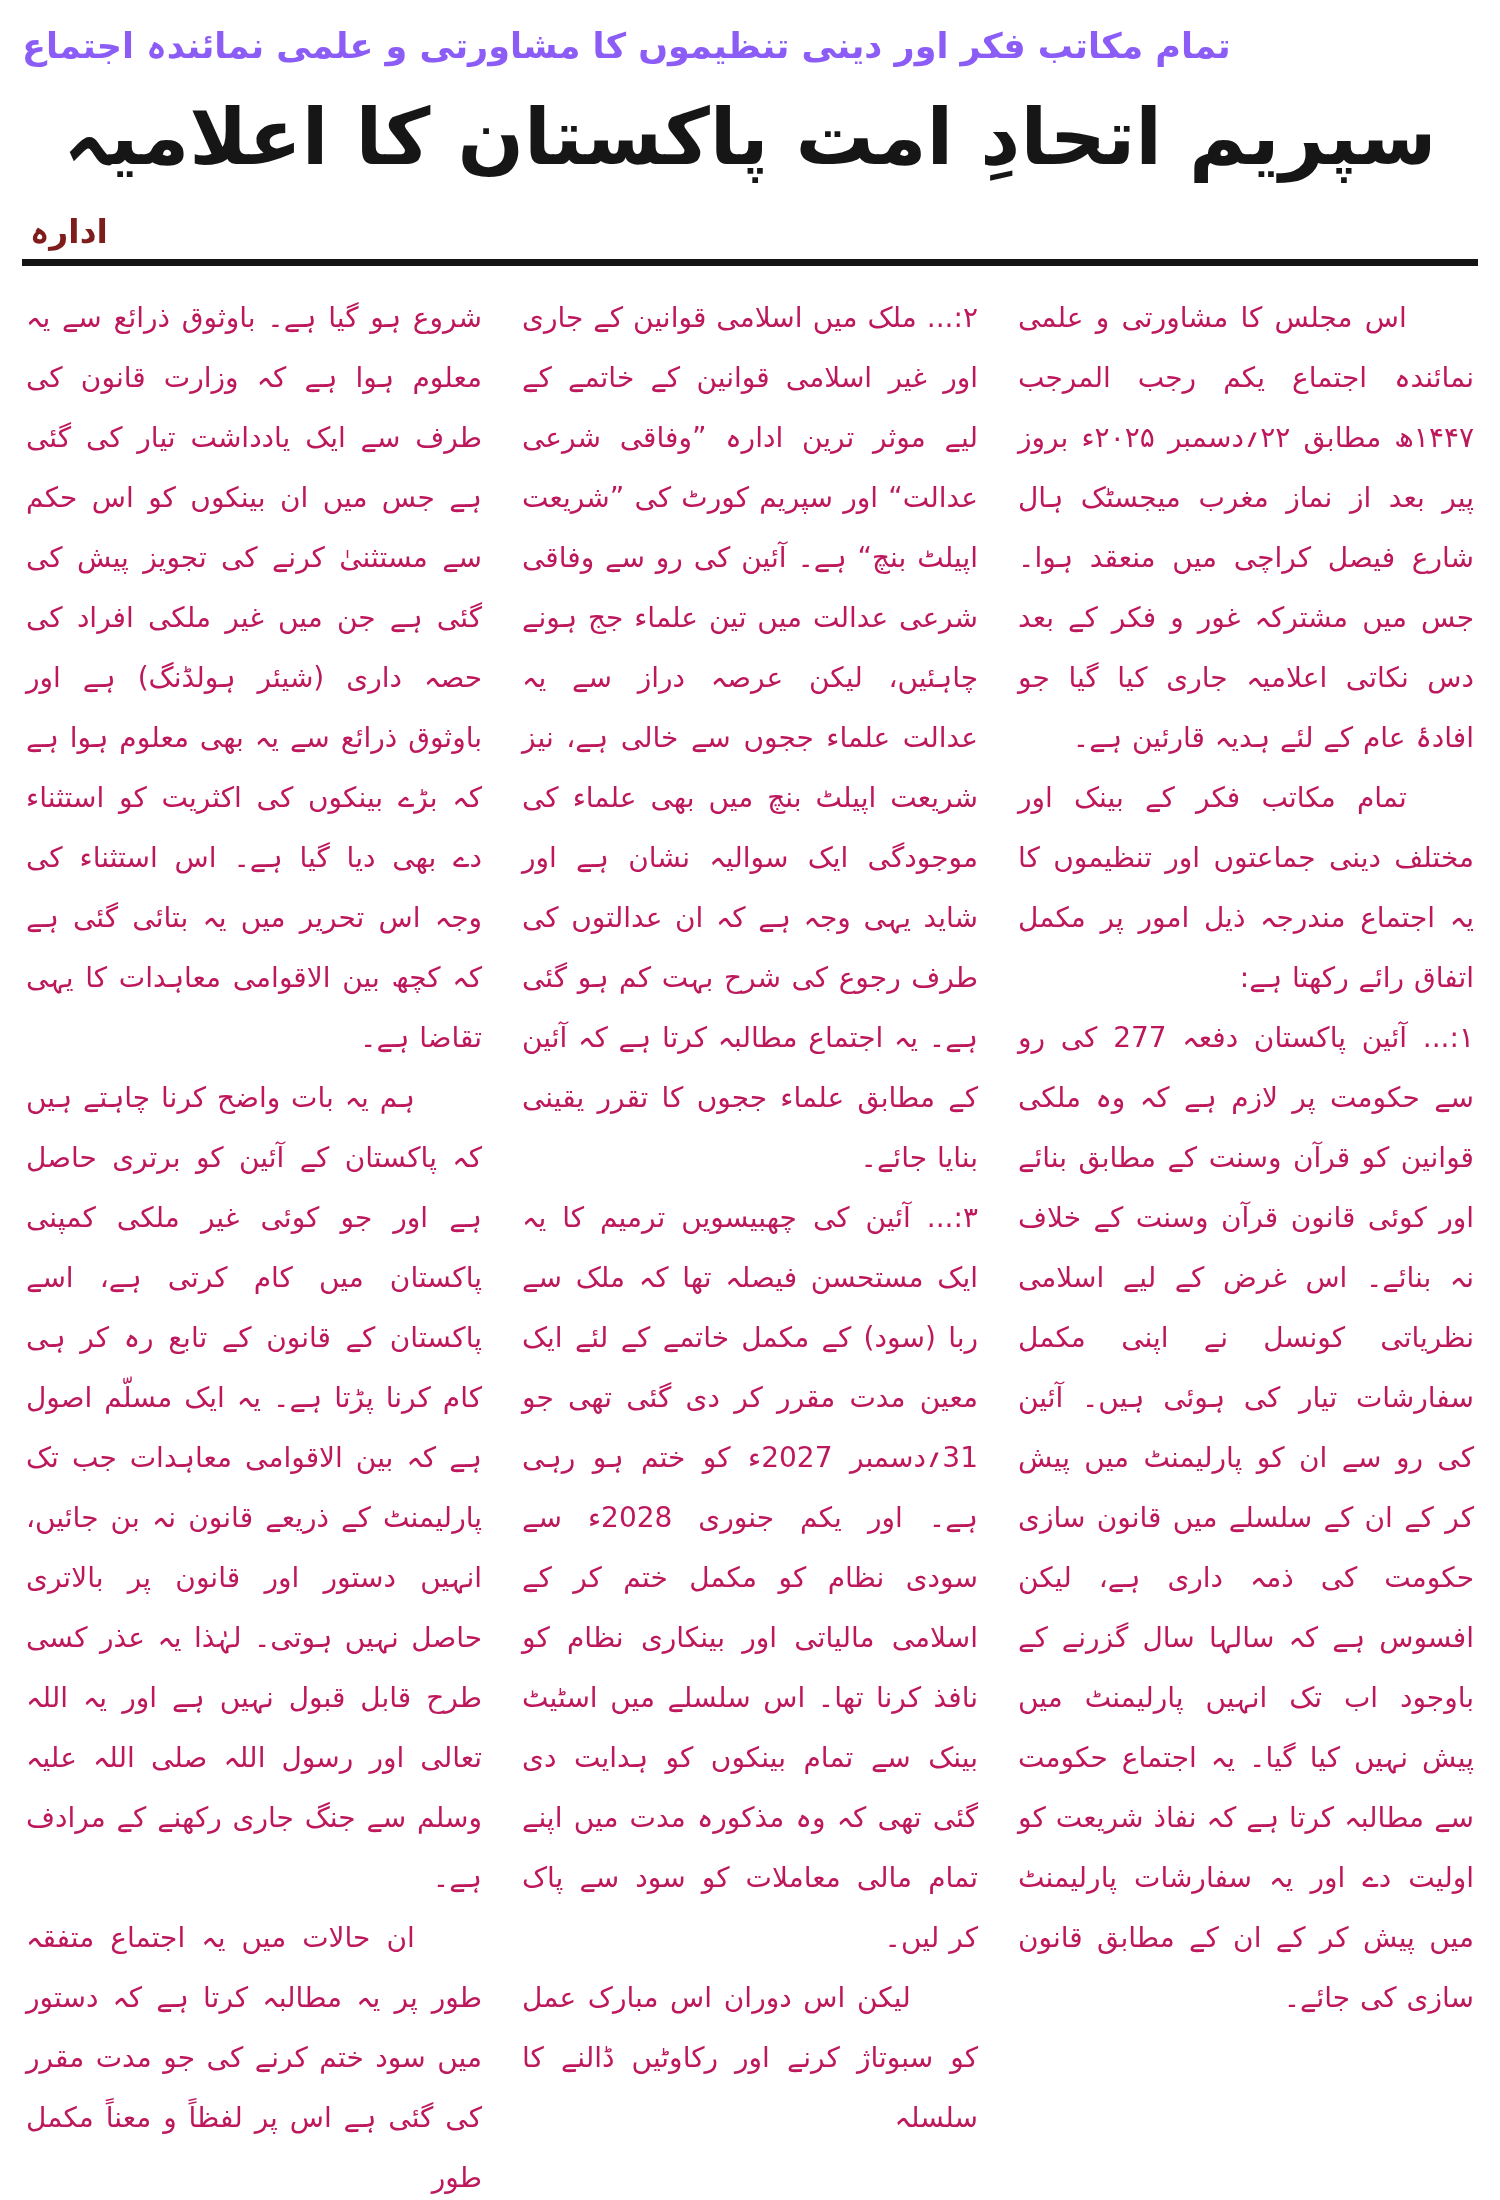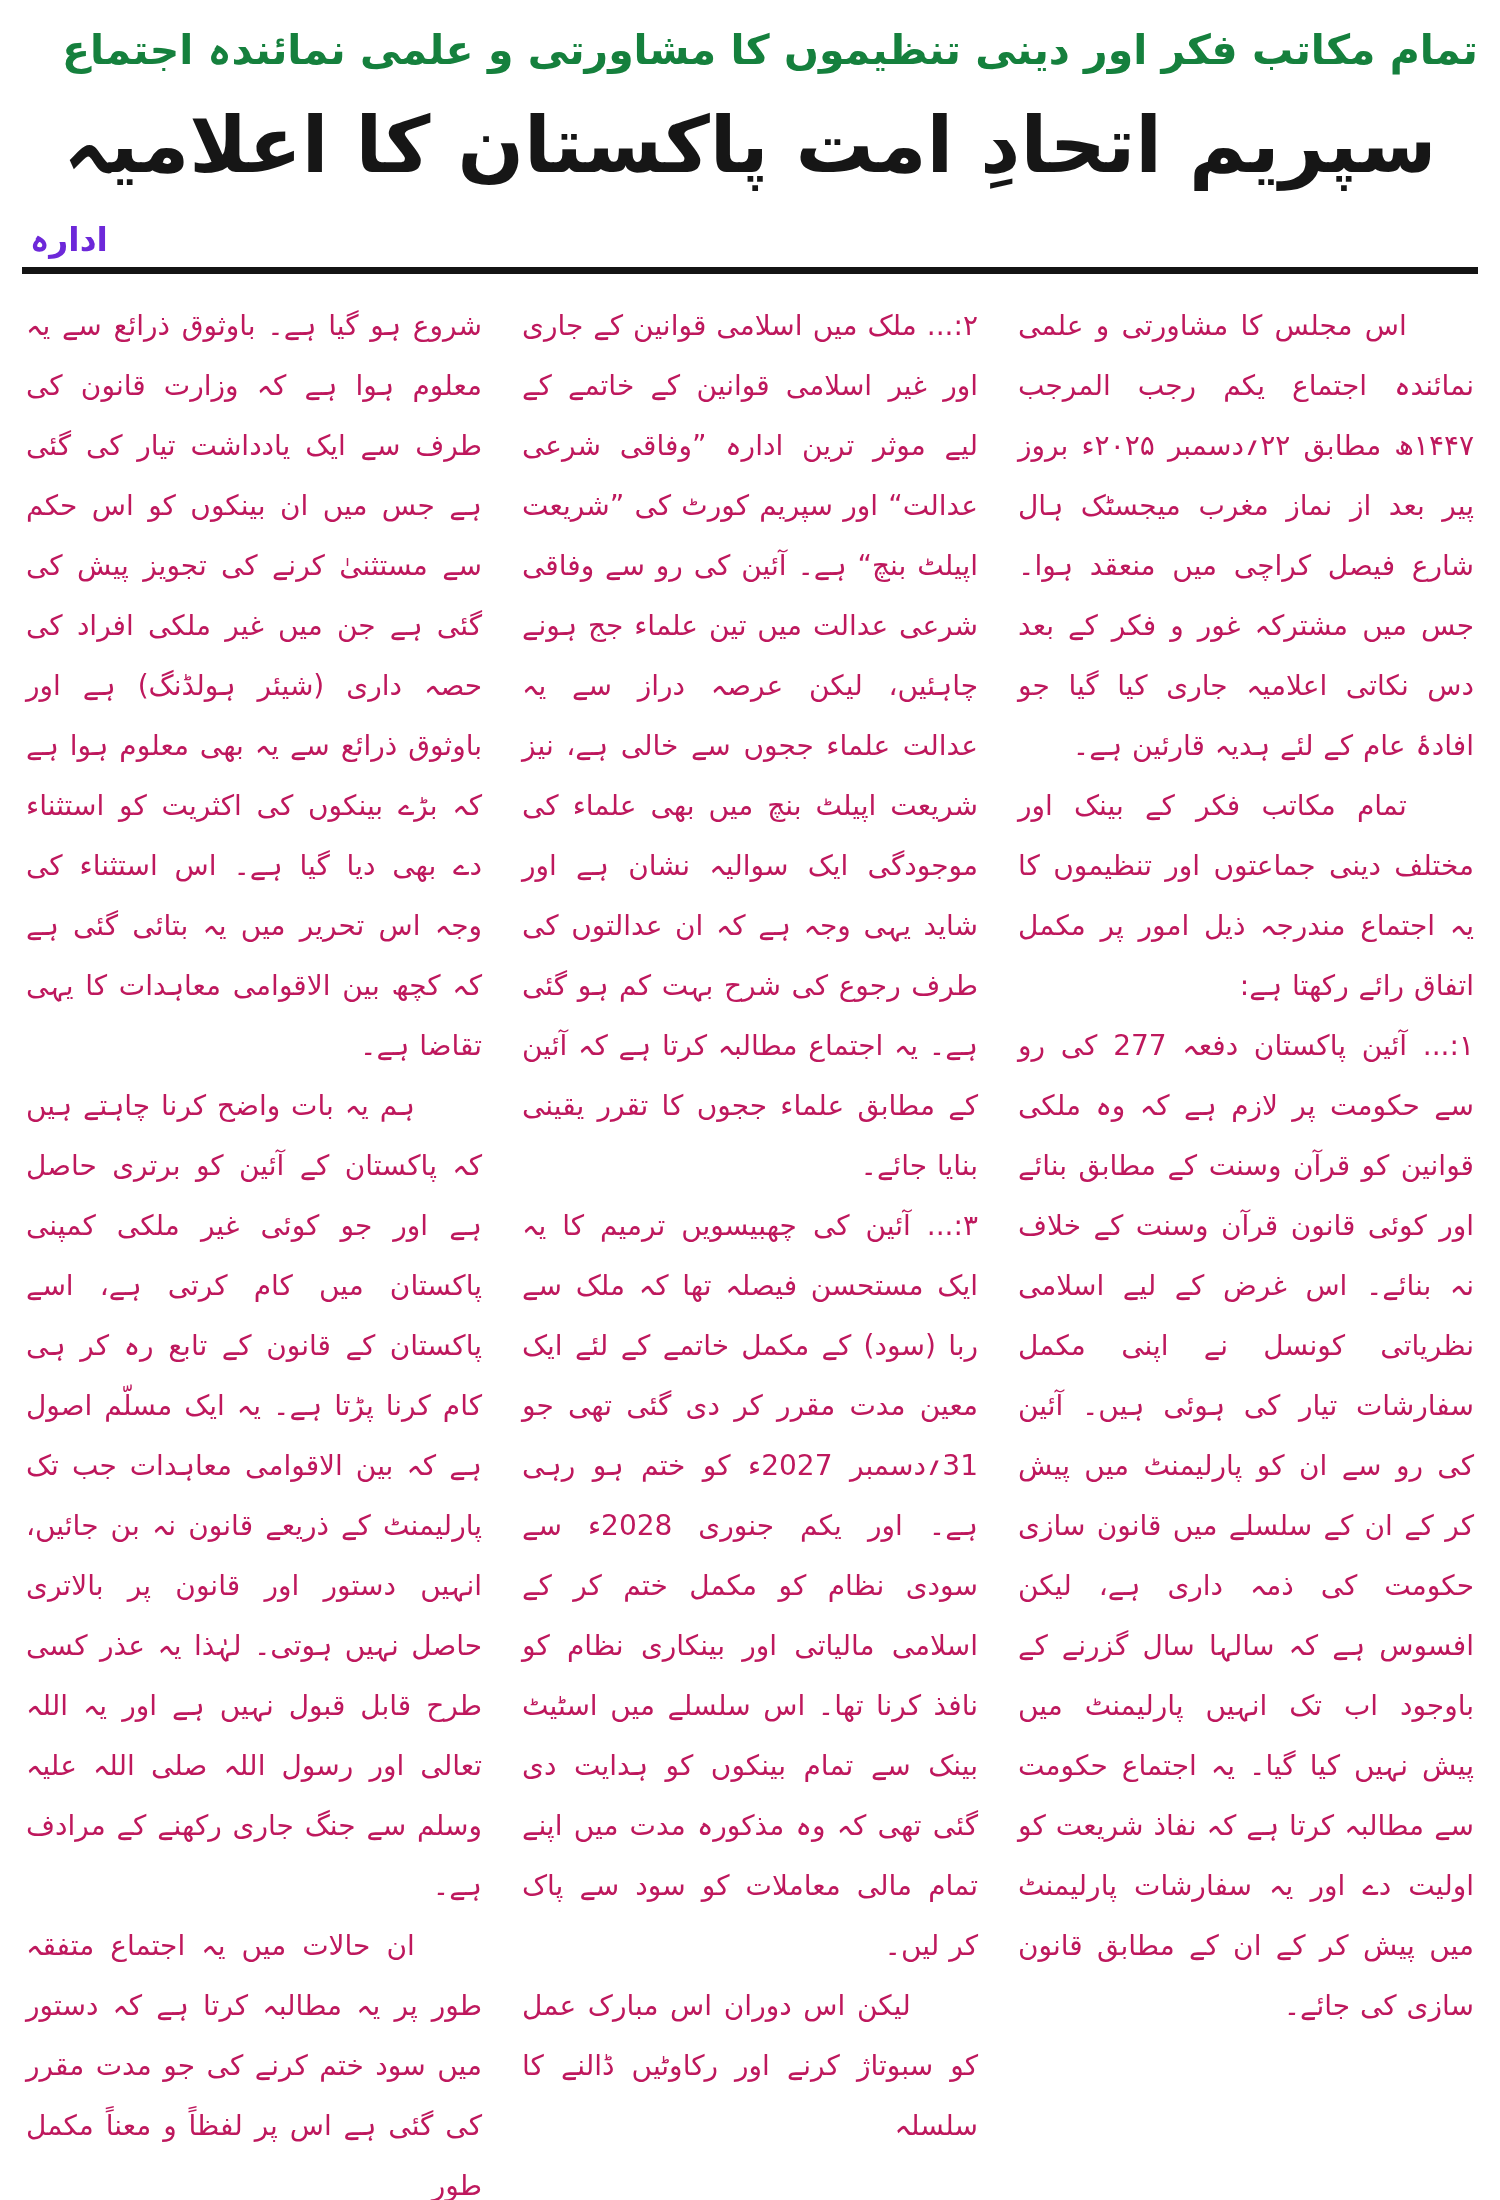--- a/index.html
+++ b/index.html
@@ -18,43 +18,43 @@
   .page {
     width: 1500px;
     height: 2200px;
     box-sizing: border-box;
     padding: 18px 22px 0 22px;
     display: flex;
     flex-direction: column;
   }
   .kicker {
     direction: rtl;
-    text-align: right;
-    font-size: 41px;
+    text-align: left;
+    font-size: 35px;
     font-weight: bold;
-    color: #15803d;
+    color: #8b5cf6;
     white-space: nowrap;
     margin-top: 8px;
   }
   .headline {
     direction: rtl;
     text-align: center;
     font-size: 78px;
     font-weight: bold;
     color: #161616;
     white-space: nowrap;
     margin-top: 26px;
     letter-spacing: 0;
   }
   .byline-row {
     direction: rtl;
     text-align: left;
     font-size: 33px;
     font-weight: bold;
-    color: #6d28d9;
+    color: #7f1d1d;
     padding: 30px 8px 6px 8px;
   }
   .rule {
     border: 0;
     border-top: 7px solid #141414;
     margin: 2px 0 0 0;
     width: 100%;
   }
   .columns {
     direction: rtl;

